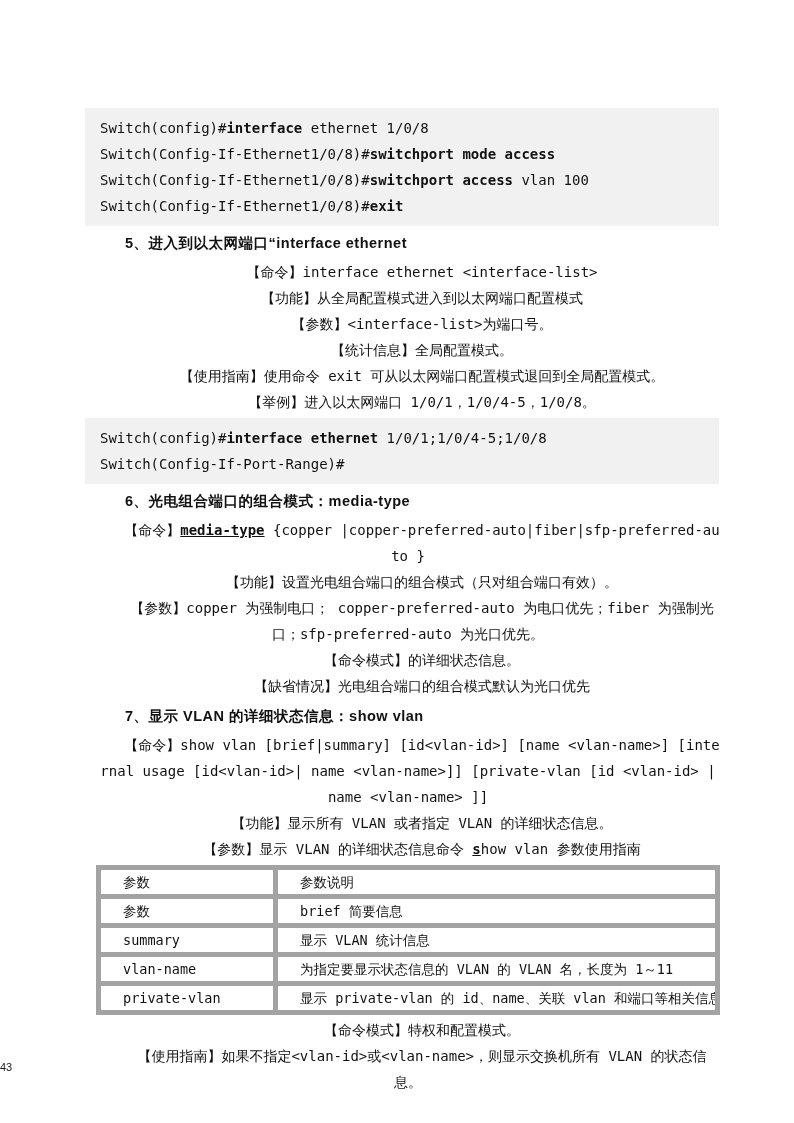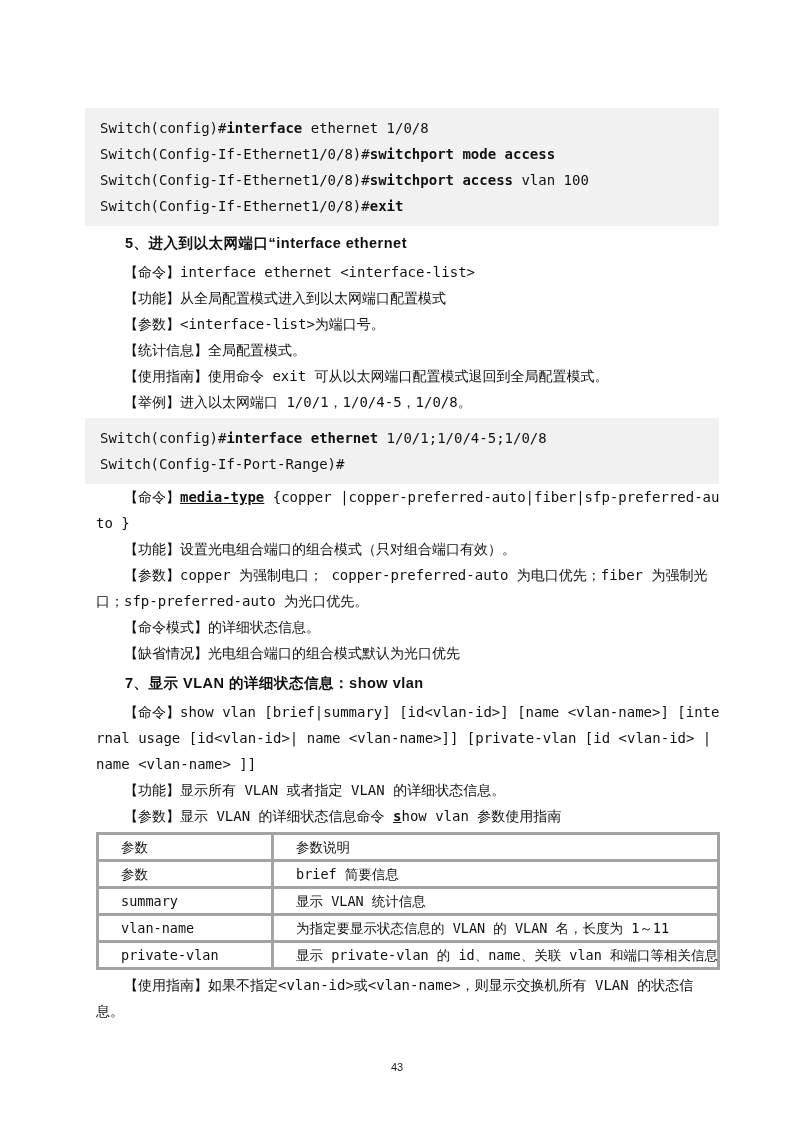--- a/index.html
+++ b/index.html
@@ -39,43 +39,44 @@
     margin:4px 0 2px 0;
     text-indent:2em;
     letter-spacing:0.5px;
   }
   p.doc {
     margin:0;
     line-height:26px;
     text-indent:2em;
     word-break:break-all;
     white-space:pre-wrap;
+    text-align:center;
   }
   p.doc b { font-weight:bold;text-decoration:underline; }
   table.params {
     border-collapse:collapse;
     width:624px;
     margin:3px 0 2px 0;
     table-layout:fixed;
   }
   table.params td {
-    border:3px solid #a3a3a3;
+    border:5px solid #a3a3a3;
     height:24px;
     padding:0 22px;
     line-height:24px;
     font-size:13.5px;
     white-space:nowrap;
     overflow:hidden;
   }
   table.params td.c1 { width:128px; }
   .page-number {
     position:absolute;
     left:0; right:0;
     bottom:50px;
-    text-align:center;
+    text-align:left;
     font-family:"Liberation Sans","DejaVu Sans",sans-serif;
     font-size:11px;
     color:#222;
   }
 </style>
 </head>
 <body>
 
 <div class="page">
   <div class="content">
@@ -93,20 +94,21 @@
     <p class="doc">【参数】&lt;interface-list&gt;为端口号。</p>
     <p class="doc">【统计信息】全局配置模式。</p>
     <p class="doc">【使用指南】使用命令 exit 可从以太网端口配置模式退回到全局配置模式。</p>
     <p class="doc">【举例】进入以太网端口 1/0/1，1/0/4-5，1/0/8。</p>
 
     <div class="codeblock" style="margin-top:3px;">
       <div class="code-line"><span>Switch(config)#</span><b>interface ethernet</b><span> 1/0/1;1/0/4-5;1/0/8</span></div>
       <div class="code-line"><span>Switch(Config-If-Port-Range)#</span><b></b><span></span></div>
     </div>
 
+    <div class="sec-heading">6、光电组合端口的组合模式：media-type</div>
     <p class="doc"><span>【命令】</span><b>media-type</b><span> {copper |copper-preferred-auto|fiber|sfp-preferred-auto }</span></p>
     <p class="doc">【功能】设置光电组合端口的组合模式（只对组合端口有效）。</p>
     <p class="doc">【参数】copper 为强制电口； copper-preferred-auto 为电口优先；fiber 为强制光口；sfp-preferred-auto 为光口优先。</p>
     <p class="doc">【命令模式】的详细状态信息。</p>
     <p class="doc">【缺省情况】光电组合端口的组合模式默认为光口优先</p>
 
     <div class="sec-heading">7、显示 VLAN 的详细状态信息：show vlan</div>
     <p class="doc">【命令】show vlan [brief|summary] [id&lt;vlan-id&gt;] [name &lt;vlan-name&gt;] [internal usage [id&lt;vlan-id&gt;| name &lt;vlan-name&gt;]] [private-vlan [id &lt;vlan-id&gt; | name &lt;vlan-name&gt; ]]</p>
     <p class="doc">【功能】显示所有 VLAN 或者指定 VLAN 的详细状态信息。</p>
     <p class="doc"><span>【参数】显示 VLAN 的详细状态信息命令 </span><b>s</b><span>how vlan 参数使用指南</span></p>
@@ -129,18 +131,19 @@
           <td class="c1">vlan-name</td>
           <td>为指定要显示状态信息的 VLAN 的 VLAN 名，长度为 1～11</td>
         </tr>
         <tr>
           <td class="c1">private-vlan</td>
           <td>显示 private-vlan 的 id、name、关联 vlan 和端口等相关信息</td>
         </tr>
       </tbody>
     </table>
 
+    <p class="doc">【命令模式】特权和配置模式。</p>
     <p class="doc">【使用指南】如果不指定&lt;vlan-id&gt;或&lt;vlan-name&gt;，则显示交换机所有 VLAN 的状态信息。</p>
 
   </div>
 
   <div class="page-number">43</div>
 </div>
 
 </body></html>

